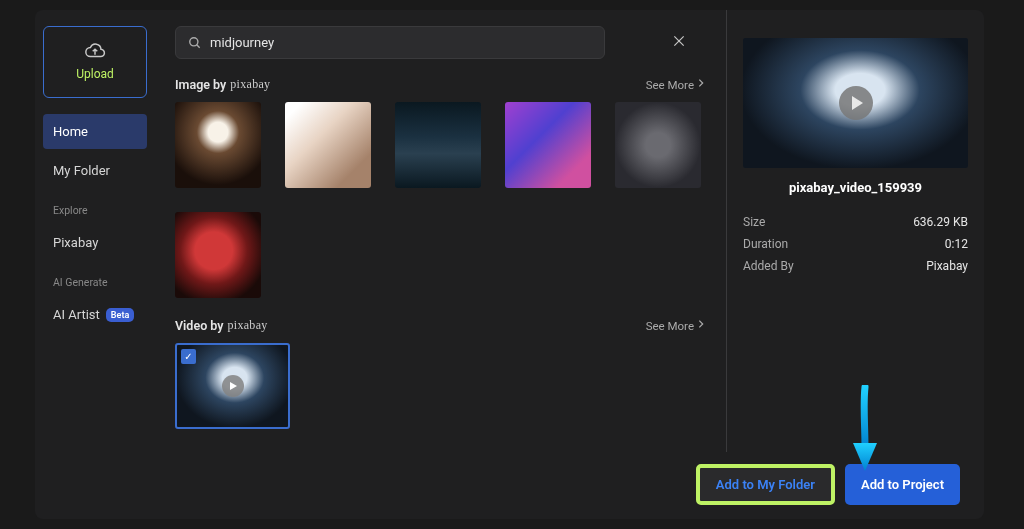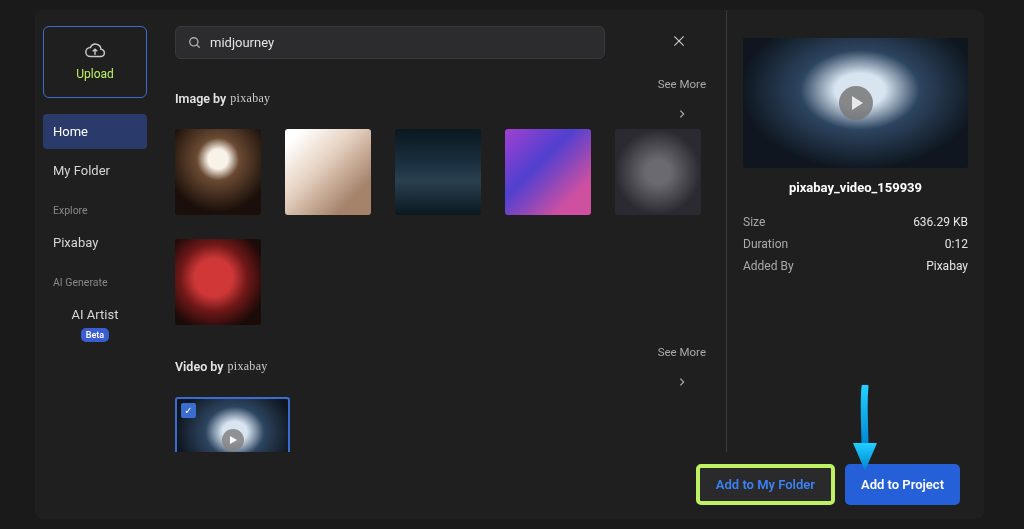--- a/index.html
+++ b/index.html
@@ -12,33 +12,33 @@
   
   .sidebar { width: 120px; padding: 16px 8px; display: flex; flex-direction: column; gap: 4px; }
   .upload-box { border: 1.5px solid #3a6dce; border-radius: 6px; padding: 16px 8px; display: flex; flex-direction: column; align-items: center; gap: 6px; margin-bottom: 12px; cursor: pointer; }
   .upload-box svg { width: 22px; height: 18px; fill: none; stroke: #c8c8c8; stroke-width: 1.6; }
   .upload-label { font-size: 12px; color: #bef264; }
   
   .nav-item { padding: 10px 10px; font-size: 13px; border-radius: 4px; cursor: pointer; color: #d6d6d6; }
   .nav-item.active { background: #2a3a6a; color: #fff; }
   
   .section-label { font-size: 10.5px; color: #888; padding: 12px 10px 4px 10px; }
-  .ai-row { display: flex; align-items: center; gap: 6px; padding: 10px 10px; font-size: 13px; color: #d6d6d6; cursor: pointer; flex-direction: column; }
+  .ai-row { display: flex; align-items: center; gap: 6px; padding: 10px 10px; font-size: 13px; color: #d6d6d6; cursor: pointer; }
   .beta-badge { background: #3a5ed1; color: #fff; font-size: 9px; padding: 2px 5px; border-radius: 5px; font-weight: 600; }
   
   .main { flex: 1; padding: 16px 20px 8px 20px; overflow: auto; position: relative; }
   .search-row { display: flex; align-items: center; gap: 18px; margin-bottom: 18px; }
   .search-box { flex: 0 0 430px; display: flex; align-items: center; gap: 8px; background: #2c2c2e; border: 1px solid #3a3a3c; border-radius: 6px; padding: 8px 12px; }
   .search-box input { background: none; border: none; outline: none; color: #e5e5e5; font-size: 13px; flex: 1; }
   .close-btn { margin-left: auto; cursor: pointer; color: #c8c8c8; font-size: 16px; padding: 4px 20px 4px 4px; }
   
   .section-head { display: flex; align-items: center; margin-bottom: 10px; }
   .section-head .title { font-size: 12.5px; font-weight: 600; color: #e5e5e5; margin-right: 4px; }
   .section-head .logo { font-size: 12px; color: #ccc; font-family: Georgia, serif; letter-spacing: 0.3px; }
-  .see-more { margin-left: auto; font-size: 11.5px; color: #aaa; cursor: pointer; display: flex; align-items: center; gap: 18px; flex-direction: column; }
+  .see-more { margin-left: auto; font-size: 11.5px; color: #aaa; cursor: pointer; display: flex; align-items: flex-start; gap: 2px; }
   
   .grid { display: flex; flex-wrap: wrap; gap: 24px; margin-bottom: 20px; }
   .thumb { width: 86px; height: 86px; background: #333; border-radius: 3px; position: relative; overflow: hidden; cursor: pointer; }
   
   
   .img-cake1 { background: radial-gradient(circle at 50% 35%, #f8f2e8 14%, #6a4a32 30%, #1a0f0a 75%); }
   .img-cake2 { background: linear-gradient(135deg, #fff 10%, #e8d4c4 40%, #a5826a 80%); }
   .img-hood { background: linear-gradient(180deg, #0a1820 0%, #1a3040 40%, #2a4050 60%, #0a1820 100%); }
   .img-neon { background: linear-gradient(135deg, #a040d0 0%, #5040d0 40%, #d050a0 80%); }
   .img-demons { background: radial-gradient(circle at 50% 50%, #6a6a70 20%, #2a2a30 70%); }

